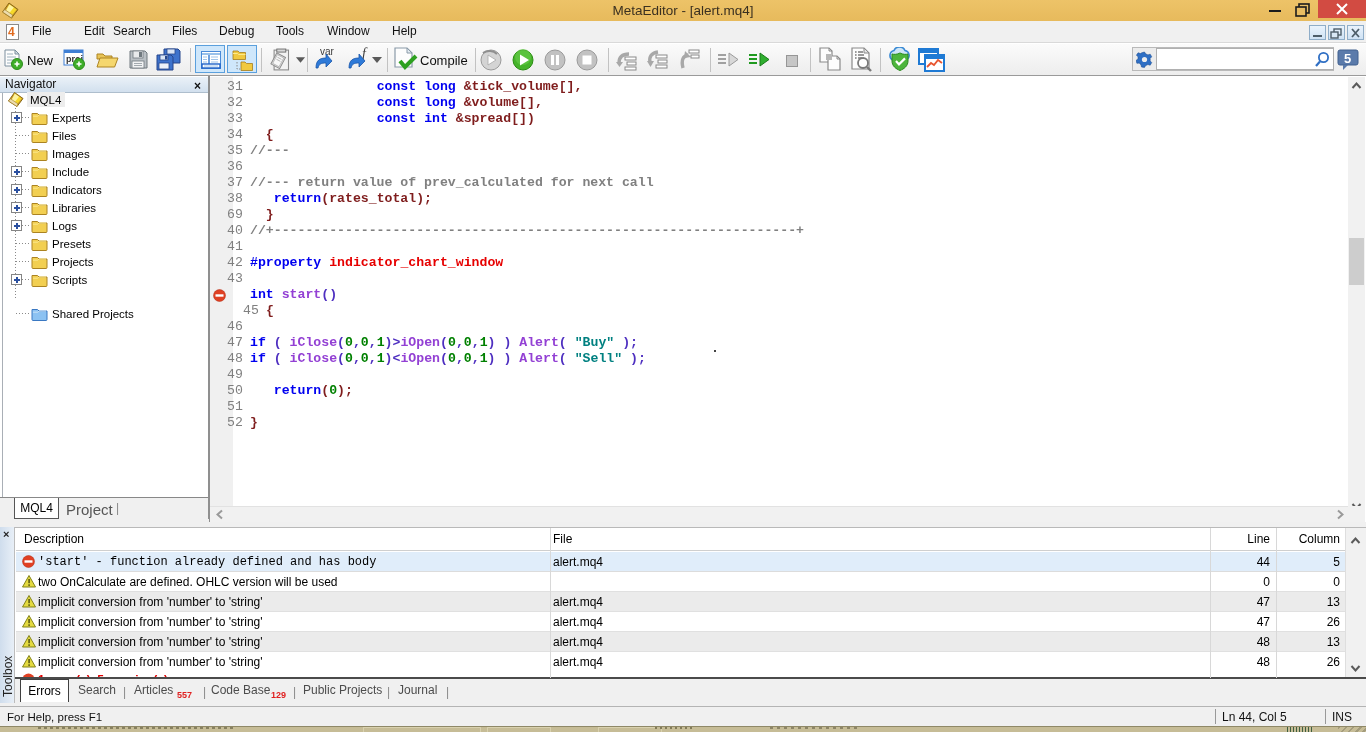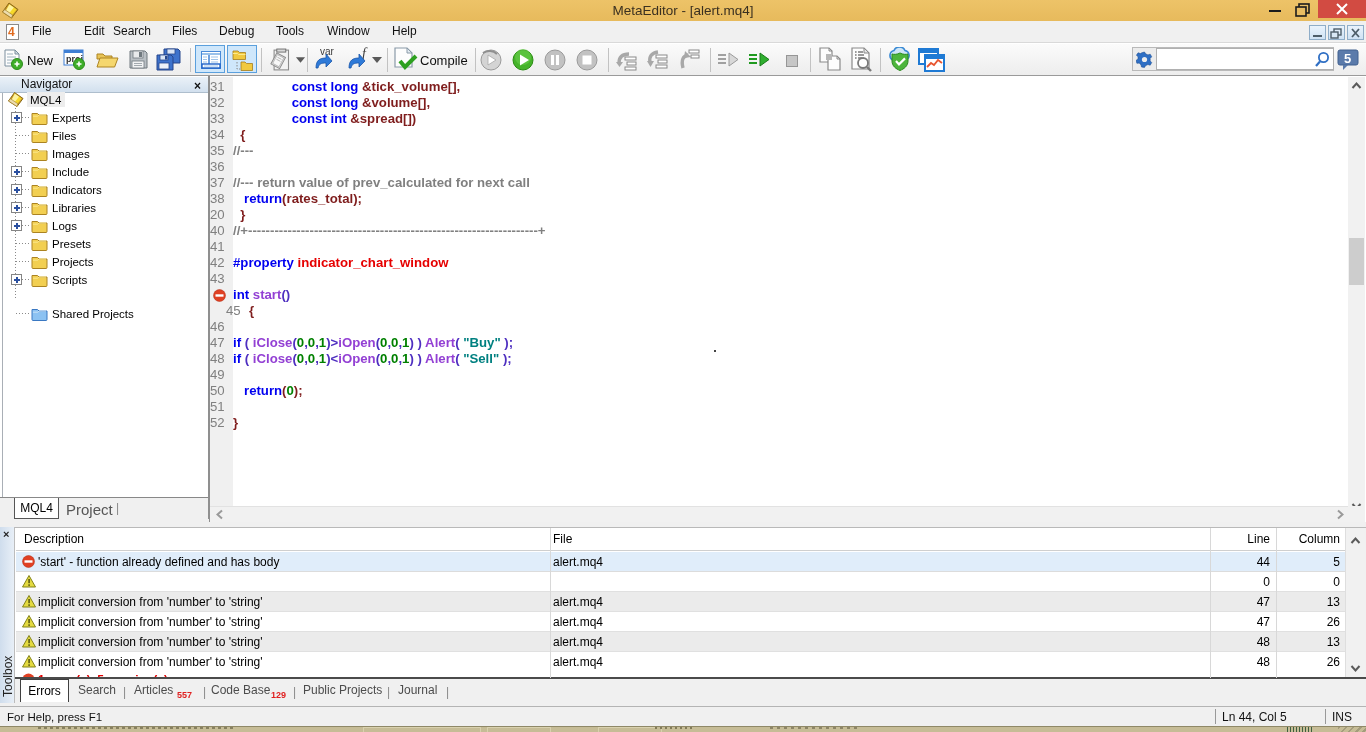--- a/index.html
+++ b/index.html
@@ -14,32 +14,32 @@
 
 #menubar { left:0; top:21px; width:1366px; height:22px; background:#f0f0f0; border-bottom:1px solid #d9d9d9; }
 .menu-item { position:absolute; top:0; height:21px; line-height:21px; font-size:12px; color:#111; }
 .mdi-btn { position:absolute; top:4px; width:17px; height:15px; background:linear-gradient(#eaf3fc,#cfe2f4); border:1px solid #8fadc8; }
 
 #toolbar { left:0; top:44px; width:1366px; height:32px; background:linear-gradient(#fbfbfb,#ededed); border-bottom:1px solid #9a9a9a; }
 .tsep { position:absolute; top:4px; width:1px; height:24px; background:#c2c2c2; }
 .tlabel { position:absolute; font-size:13px; color:#111; }
 
 #nav-panel { left:0; top:77px; width:209px; height:443px; background:#fff; }
-#nav-header { left:0; top:0; width:234px; height:16px; background:linear-gradient(#eaf1f8,#d2e0ee); border-bottom:1px solid #aebecd; font-size:12px; color:#111; padding-left:21px; line-height:15px; }
+#nav-header { left:0; top:0; width:234px; height:16px; background:linear-gradient(#eaf1f8,#d2e0ee); border-bottom:1px solid #aebecd; font-size:12px; color:#111; padding-left:5px; line-height:15px; }
 #nav-split { left:208px; top:76px; width:2px; height:447px; background:#8f8f8f; }
 .tree-row { position:absolute; left:0; height:18px; width:208px; }
 .tree-label { position:absolute; left:52px; top:3px; font-size:11.5px; color:#000; white-space:nowrap; }
 .plusbox { position:absolute; left:11px; top:3px; width:11px; height:11px; background:#fff; border:1px solid #848484; }
 .plusbox:before { content:""; position:absolute; left:1.5px; top:3.5px; width:6px; height:2px; background:#2b50a0; }
 .plusbox:after { content:""; position:absolute; left:3.5px; top:1.5px; width:2px; height:6px; background:#2b50a0; }
 .hdots { position:absolute; top:8px; height:1px; background-image:repeating-linear-gradient(to right,#8a8a8a 0 1px,transparent 1px 3px); }
 #vdots { position:absolute; left:15px; top:15px; width:1px; height:191px; background-image:repeating-linear-gradient(to bottom,#8a8a8a 0 1px,transparent 1px 3px); }
 
 #editor { left:210px; top:77px; width:1156px; height:446px; background:#fff; }
-.cl { position:absolute; left:0; height:16px; white-space:pre; font-family:Liberation Sans, sans-serif; font-size:13.2px; line-height:16px; }
+.cl { position:absolute; left:17px; height:16px; white-space:pre; font-family:Liberation Mono, monospace; font-size:13.2px; line-height:16px; }
 .gut { color:#808080; font-weight:400; }
 .code { position:absolute; left:23px; font-weight:700; }
 .code i { font-style:normal; }
 .kw { color:#0000f0; } .cm { color:#808080; } .str { color:#008080; } .num { color:#008000; }
 .fn { color:#9340d4; } .pu { color:#4e2fc0; } .red { color:#e60000; } .bk { color:#7f1d1d; }
 
 .sb-track { position:absolute; background:#f1f1f1; }
 .sb-thumb { position:absolute; background:#cdcdcd; }
 
 #grid-panel { left:0; top:527px; width:1366px; height:151px; background:#fff; overflow:hidden; }
@@ -432,21 +432,21 @@
 <div class="abs" id="editor">
   <div style="position:absolute;left:0;top:0;width:23px;height:429px;background:#f0f0f0;"></div>
   <div class="cl" style="top:2px;"><span class="gut">31</span><span class="code">                <i class="kw">const</i> <i class="kw">long</i> <i class="bk">&amp;tick_volume[],</i></span></div>
   <div class="cl" style="top:18px;"><span class="gut">32</span><span class="code">                <i class="kw">const</i> <i class="kw">long</i> <i class="bk">&amp;volume[],</i></span></div>
   <div class="cl" style="top:34px;"><span class="gut">33</span><span class="code">                <i class="kw">const</i> <i class="kw">int</i> <i class="bk">&amp;spread[])</i></span></div>
   <div class="cl" style="top:50px;"><span class="gut">34</span><span class="code">  <i class="bk">{</i></span></div>
   <div class="cl" style="top:66px;"><span class="gut">35</span><span class="code"><i class="cm">//---</i></span></div>
   <div class="cl" style="top:82px;"><span class="gut">36</span><span class="code"></span></div>
   <div class="cl" style="top:98px;"><span class="gut">37</span><span class="code"><i class="cm">//--- return value of prev_calculated for next call</i></span></div>
   <div class="cl" style="top:114px;"><span class="gut">38</span><span class="code">   <i class="kw">return</i><i class="bk">(rates_total);</i></span></div>
-  <div class="cl" style="top:130px;"><span class="gut">20</span><span class="code">  <i class="bk">}</i></span></div>
+  <div class="cl" style="top:130px;"><span class="gut">69</span><span class="code">  <i class="bk">}</i></span></div>
   <div class="cl" style="top:146px;"><span class="gut">40</span><span class="code"><i class="cm">//+------------------------------------------------------------------+</i></span></div>
   <div class="cl" style="top:162px;"><span class="gut">41</span><span class="code"></span></div>
   <div class="cl" style="top:178px;"><span class="gut">42</span><span class="code"><i class="kw">#property</i> <i class="red">indicator_chart_window</i></span></div>
   <div class="cl" style="top:194px;"><span class="gut">43</span><span class="code"></span></div>
   <div class="cl" style="top:210px;"><span class="code"><i class="kw">int</i> <i class="fn">start</i><i class="pu">()</i></span></div>
   <div class="cl" style="top:226px;margin-left:16px;"><span class="gut">45</span><span class="code"><i class="bk">{</i></span></div>
   <div class="cl" style="top:242px;"><span class="gut">46</span><span class="code"></span></div>
   <div class="cl" style="top:258px;"><span class="gut">47</span><span class="code"><i class="kw">if</i> <i class="pu">(</i> <i class="fn">iClose</i><i class="pu">(</i><i class="num">0</i><i class="pu">,</i><i class="num">0</i><i class="pu">,</i><i class="num">1</i><i class="pu">)</i><i class="pu">&gt;</i><i class="fn">iOpen</i><i class="pu">(</i><i class="num">0</i><i class="pu">,</i><i class="num">0</i><i class="pu">,</i><i class="num">1</i><i class="pu">)</i> <i class="pu">)</i> <i class="fn">Alert</i><i class="pu">(</i> <i class="str">"Buy"</i> <i class="pu">)</i><i class="pu">;</i></span></div>
   <div class="cl" style="top:274px;"><span class="gut">48</span><span class="code"><i class="kw">if</i> <i class="pu">(</i> <i class="fn">iClose</i><i class="pu">(</i><i class="num">0</i><i class="pu">,</i><i class="num">0</i><i class="pu">,</i><i class="num">1</i><i class="pu">)</i><i class="pu">&lt;</i><i class="fn">iOpen</i><i class="pu">(</i><i class="num">0</i><i class="pu">,</i><i class="num">0</i><i class="pu">,</i><i class="num">1</i><i class="pu">)</i> <i class="pu">)</i> <i class="fn">Alert</i><i class="pu">(</i> <i class="str">"Sell"</i> <i class="pu">)</i><i class="pu">;</i></span></div>
   <div class="cl" style="top:290px;"><span class="gut">49</span><span class="code"></span></div>
@@ -491,31 +491,32 @@
     <span class="grid-cell" style="left:537px;top:1px;">File</span>
     <span class="grid-cell" style="left:1134px;top:1px;width:120px;text-align:right;">Line</span>
     <span class="grid-cell" style="left:1204px;top:1px;width:120px;text-align:right;">Column</span>
   </div>
   <div id="grid-rows" style="position:absolute;left:0;top:0;width:1345px;height:151px;">
     <div class="grid-row" style="top:25px;background:#e0edfa;border-bottom:1px solid #dcdcdc;">
       <svg class="err-ico" width="13" height="13" viewBox="0 0 13 13">
   <circle cx="6.5" cy="6.5" r="6" fill="#e04023" stroke="#b02a12" stroke-width="0.5"></circle>
   <rect x="2.5" y="5.3" width="8" height="2.4" fill="#fff"></rect>
 </svg>
-      <span class="grid-cell" style="left:22px;">'start' - function already defined and has body</span>
+      <span class="grid-cell" style="left:22px;font-family:Liberation Mono, monospace;">'start' - function already defined and has body</span>
       <span class="grid-cell" style="left:537px;">alert.mq4</span>
       <span class="grid-cell" style="left:1134px;width:120px;text-align:right;">44</span>
       <span class="grid-cell" style="left:1204px;width:120px;text-align:right;">5</span>
     </div>
     <div class="grid-row" style="top:45px;background:#ffffff;border-bottom:1px solid #e0e0e0;">
       <svg class="warn-ico" width="14" height="13" viewBox="0 0 14 13">
   <polygon points="7,0.5 13.5,12 0.5,12" fill="#e4da40" stroke="#83831a" stroke-width="1"></polygon>
   <rect x="6.3" y="4" width="1.6" height="4.2" fill="#5a5a10"></rect>
   <rect x="6.3" y="9.3" width="1.6" height="1.6" fill="#5a5a10"></rect>
 </svg>
+      <span class="grid-cell" style="left:22px;">two OnCalculate are defined. OHLC version will be used</span>
       <span class="grid-cell" style="left:537px;"></span>
       <span class="grid-cell" style="left:1134px;width:120px;text-align:right;">0</span>
       <span class="grid-cell" style="left:1204px;width:120px;text-align:right;">0</span>
     </div>
     <div class="grid-row" style="top:65px;background:#ebebeb;border-bottom:1px solid #e0e0e0;">
       <svg class="warn-ico" width="14" height="13" viewBox="0 0 14 13">
   <polygon points="7,0.5 13.5,12 0.5,12" fill="#e4da40" stroke="#83831a" stroke-width="1"></polygon>
   <rect x="6.3" y="4" width="1.6" height="4.2" fill="#5a5a10"></rect>
   <rect x="6.3" y="9.3" width="1.6" height="1.6" fill="#5a5a10"></rect>
 </svg>

